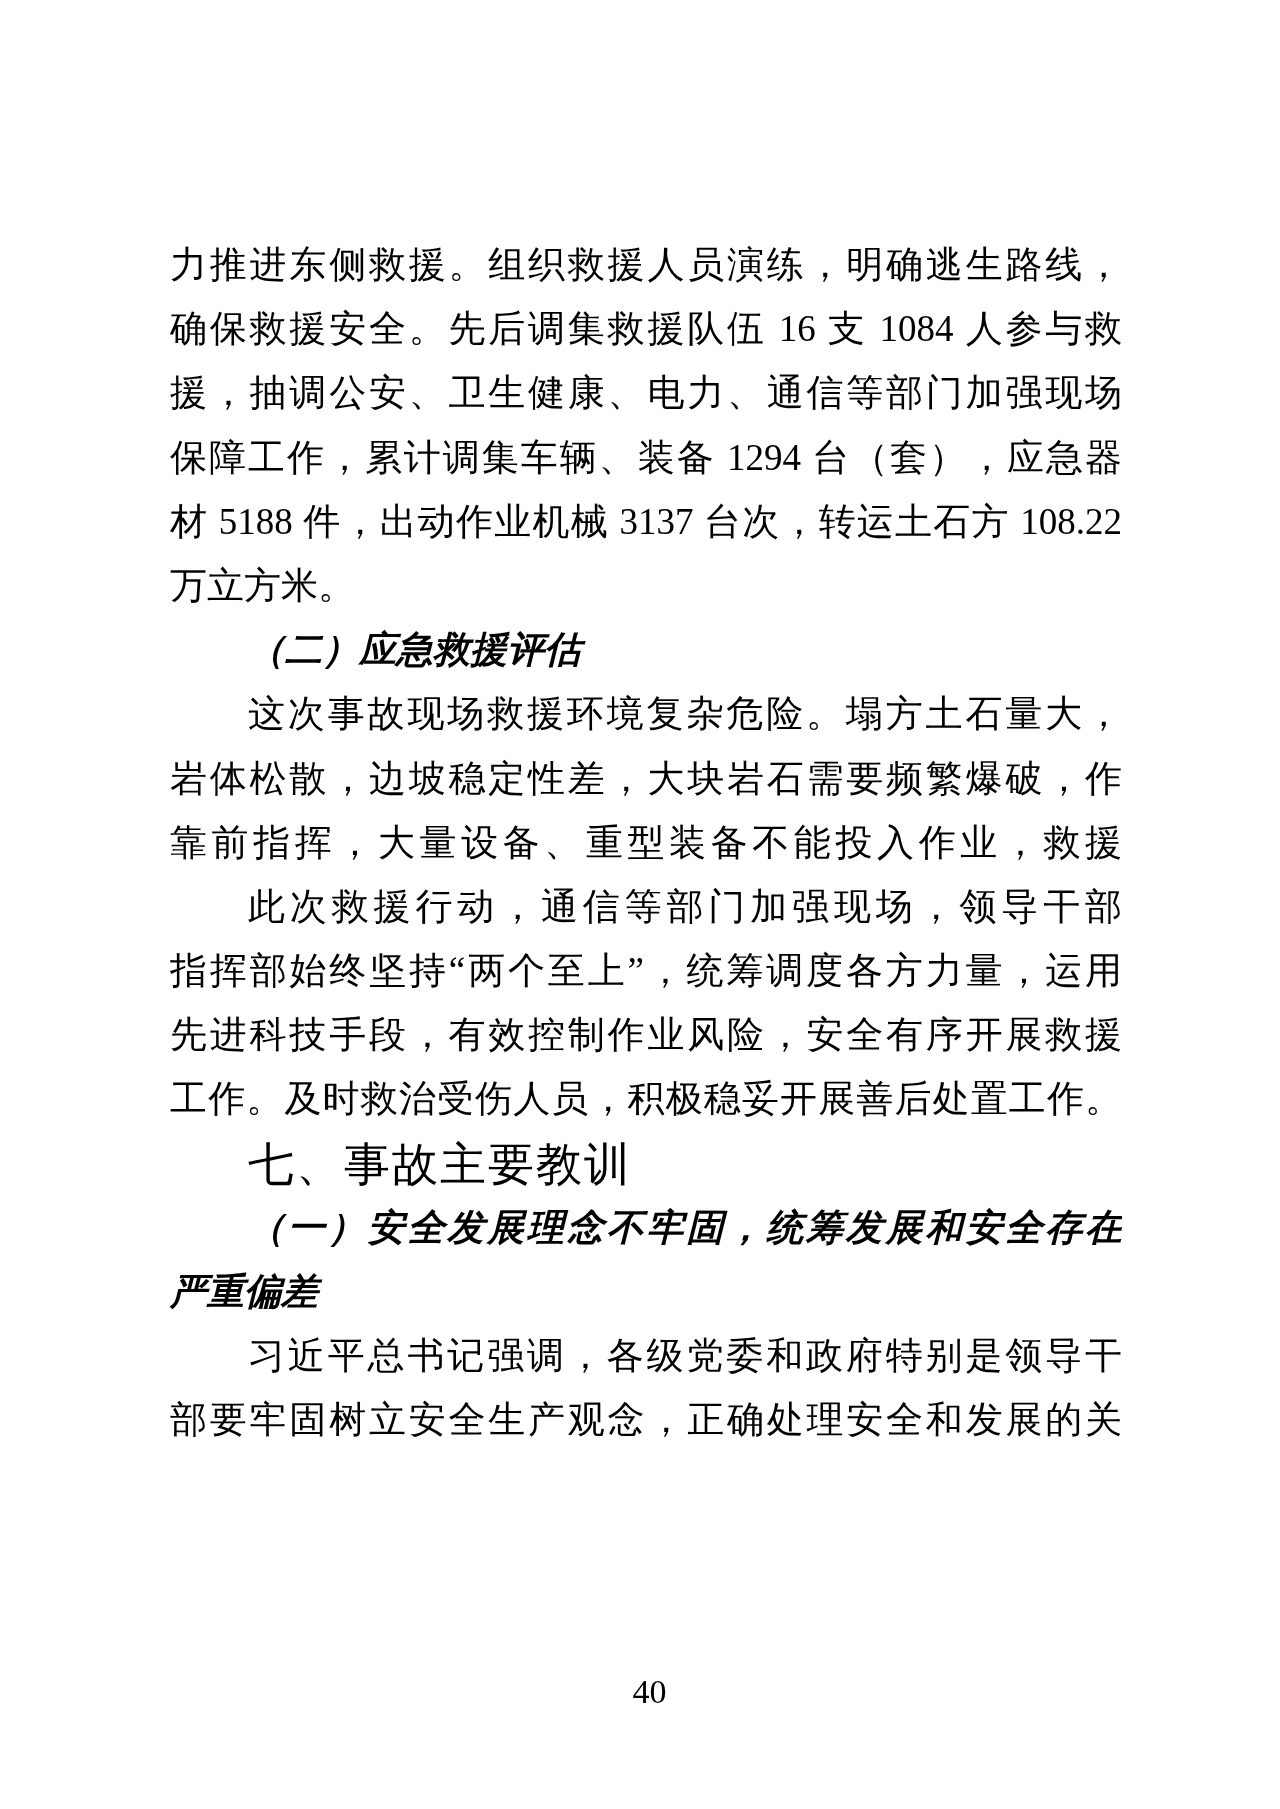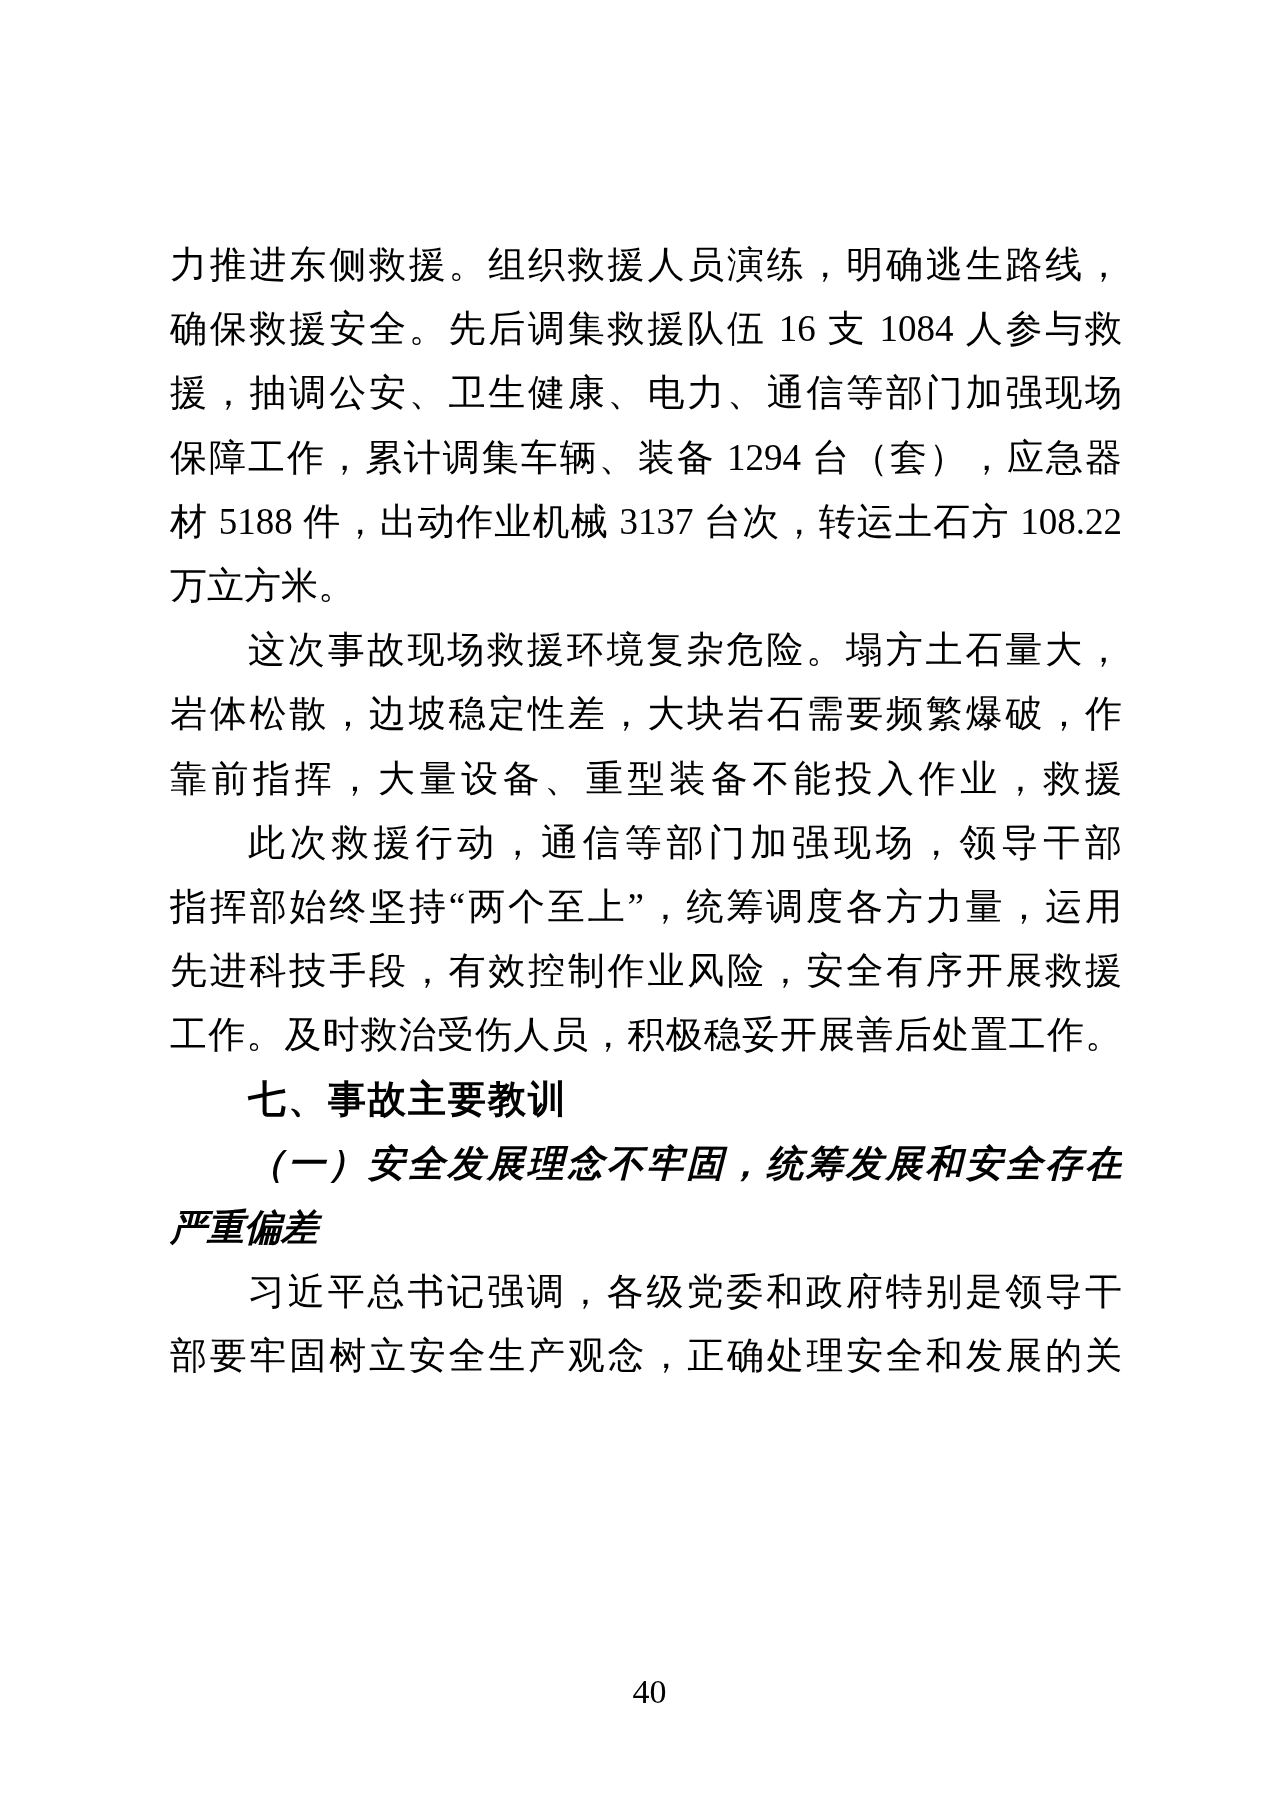--- a/index.html
+++ b/index.html
@@ -42,22 +42,22 @@
     text-indent: 78px;
   }
   
   .line.kai {
     font-weight: bold;
     font-style: italic;
   }
   
   .line.hei {
     font-family: "Liberation Sans", sans-serif;
-    font-weight: bold;
-    font-size: 38px;
+    font-weight: normal;
+    font-size: 46px;
     letter-spacing: 2px;
   }
   .footer {
     position: absolute;
     left: 0;
     top: 1672px;
     width: 1280px;
     text-align: center;
   }
   .page-number {
@@ -72,20 +72,21 @@
 <body>
 
 <div class="page">
   <div class="content">
       <div class="line body">力推进东侧救援。组织救援人员演练，明确逃生路线，</div>
       <div class="line body">确保救援安全。先后调集救援队伍 16 支 1084 人参与救</div>
       <div class="line body">援，抽调公安、卫生健康、电力、通信等部门加强现场</div>
       <div class="line body">保障工作，累计调集车辆、装备 1294 台（套），应急器</div>
       <div class="line body">材 5188 件，出动作业机械 3137 台次，转运土石方 108.22</div>
       <div class="line body last">万立方米。</div>
+      <div class="line kai indent last">（二）应急救援评估</div>
       <div class="line body indent">这次事故现场救援环境复杂危险。塌方土石量大，</div>
       <div class="line body">岩体松散，边坡稳定性差，大块岩石需要频繁爆破，作</div>
       <div class="line body">靠前指挥，大量设备、重型装备不能投入作业，救援</div>
       <div class="line body indent">此次救援行动，通信等部门加强现场，领导干部</div>
       <div class="line body">指挥部始终坚持“两个至上”，统筹调度各方力量，运用</div>
       <div class="line body">先进科技手段，有效控制作业风险，安全有序开展救援</div>
       <div class="line body">工作。及时救治受伤人员，积极稳妥开展善后处置工作。</div>
       <div class="line hei indent last">七、事故主要教训</div>
       <div class="line kai indent">（一）安全发展理念不牢固，统筹发展和安全存在</div>
       <div class="line kai last">严重偏差</div>

